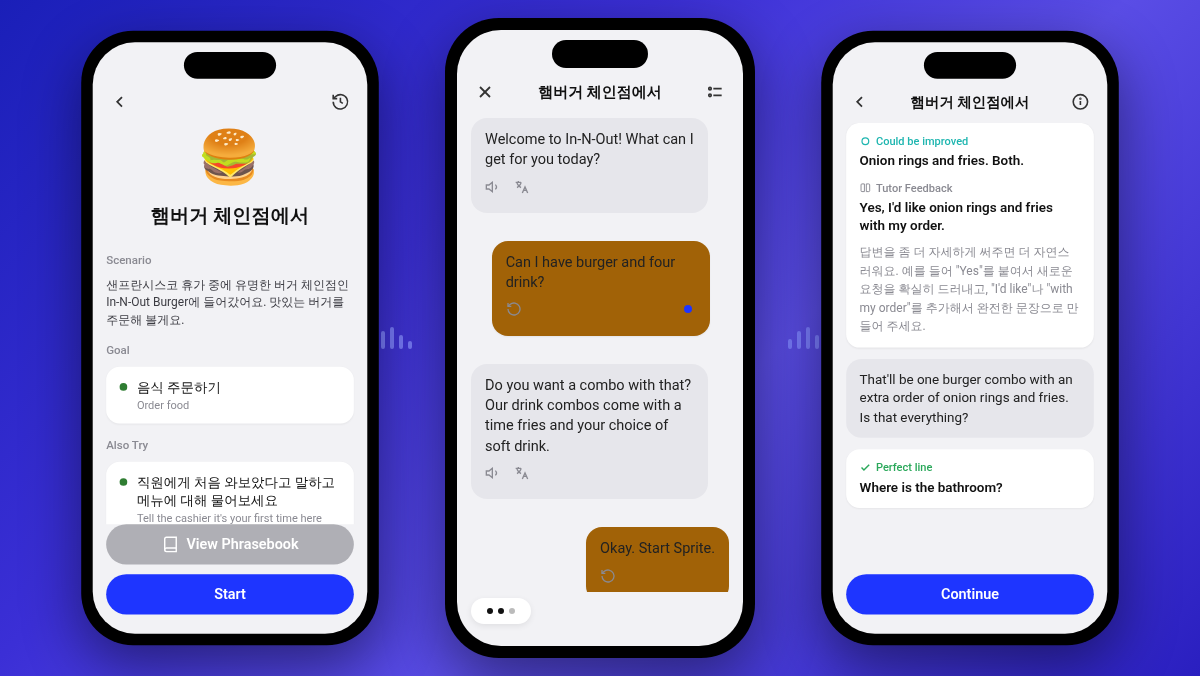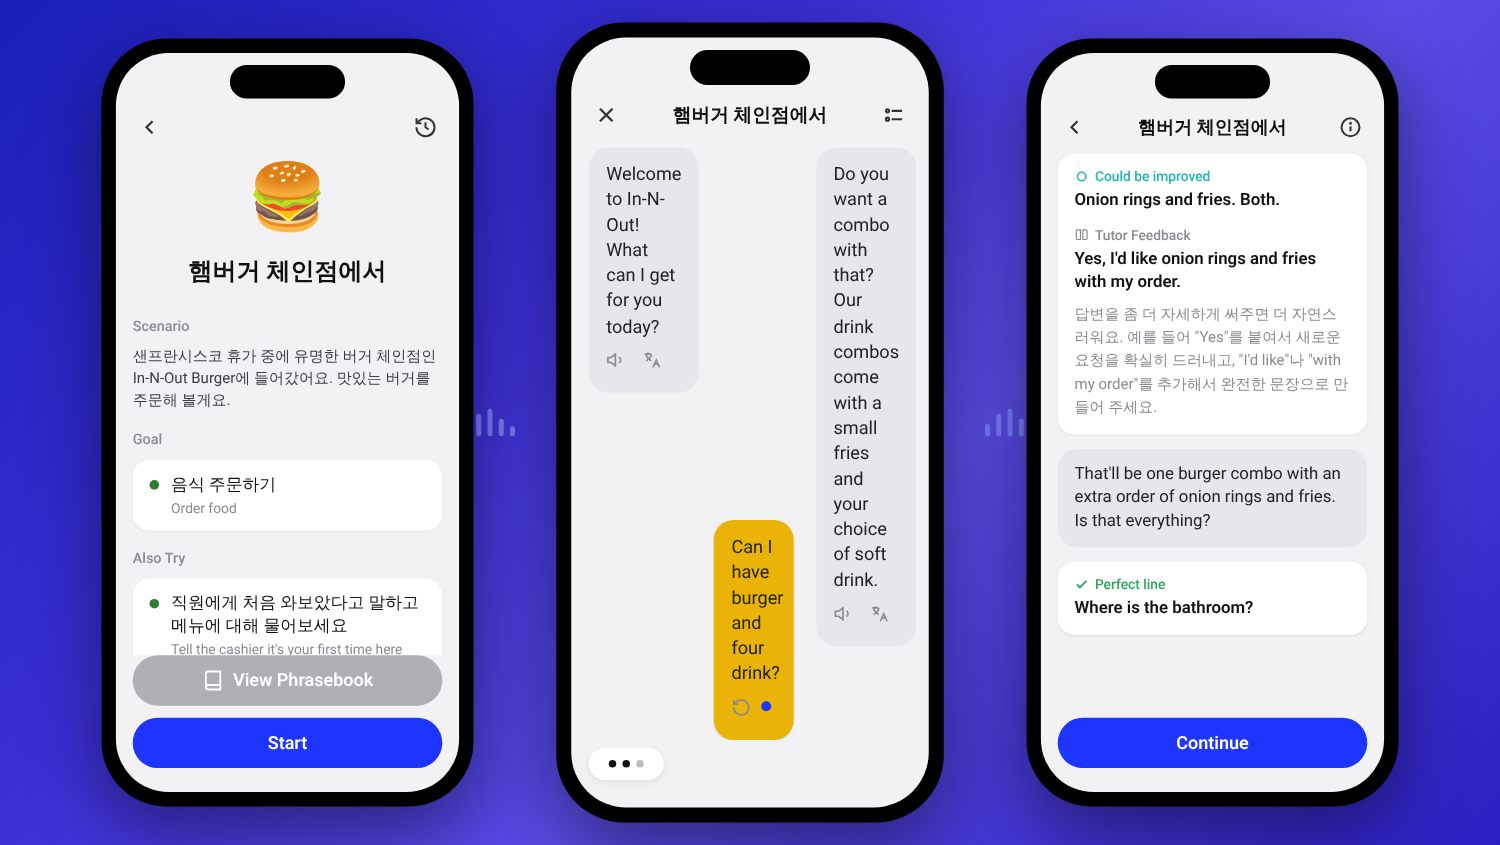--- a/index.html
+++ b/index.html
@@ -70,24 +70,24 @@
     font-size: 15px; font-weight: 600;
   }
   .btn-primary {
     background: #1e35ff; color: #fff;
     border-radius: 22px; height: 42px;
     display: flex; align-items: center; justify-content: center;
     font-size: 15px; font-weight: 600;
   }
 
   
-  .chat { flex: 1; overflow: hidden; display: flex; gap: 12px; padding: 4px 14px 0; }
+  .chat { flex: 1; overflow: hidden; display: flex; flex-direction: column; gap: 28px; padding: 4px 14px 0; }
   .bubble { border-radius: 16px; padding: 12px 14px; max-width: 92%; font-size: 14.5px; line-height: 1.4; }
   .bot { background: #e6e6eb; color: #222; align-self: flex-start; }
-  .me  { background: #eab308; color: #222; align-self: flex-end; box-shadow: 0 1px 2px rgba(0,0,0,.06); }
+  .me  { background: #a16207; color: #222; align-self: flex-end; box-shadow: 0 1px 2px rgba(0,0,0,.06); }
   .bubble-icons { display: flex; gap: 12px; margin-top: 8px; color: #8a8a92; }
   .bubble-icons svg { width: 16px; height: 16px; }
   .me .bubble-icons { justify-content: flex-start; }
   .typing-row { display:flex; align-items:center; justify-content:space-between; padding-right:4px; }
   .blue-dot { width:8px; height:8px; border-radius:4px; background:#1e35ff; margin-left:8px; }
 
   .typing-pill {
     align-self: flex-start;
     background: #fff; border-radius: 22px;
     padding: 10px 16px; display:flex; gap:5px;
@@ -232,21 +232,21 @@
                     <path d="M3 12a9 9 0 1 0 3-6.7L3 8"></path>
                     <polyline points="3 3 3 8 8 8"></polyline>
                   </svg></span>
             </div>
             <div class="blue-dot"></div>
           </div>
         </div>
       </div>
 
       <div class="bubble bot">
-        <span>Do you want a combo with that? Our drink combos come with a small fries and your choice of soft drink.</span>
+        <span>Do you want a combo with that? Our drink combos come with a time fries and your choice of soft drink.</span>
         <div class="bubble-icons">
           <span><svg viewBox="0 0 24 24" fill="none" stroke="currentColor" stroke-width="2">
                 <polygon points="11 5 6 9 2 9 2 15 6 15 11 19 11 5"></polygon>
                 <path d="M15.54 8.46a5 5 0 0 1 0 7.07"></path>
               </svg></span>
           <span><svg viewBox="0 0 24 24" fill="none" stroke="currentColor" stroke-width="2">
                 <path d="M4 5h8M8 3v2M6 5c0 4 6 8 6 8M12 5c0 4-6 8-6 8"></path>
                 <path d="M14 21l4-9 4 9M15.5 17h5"></path>
               </svg></span>
         </div>

